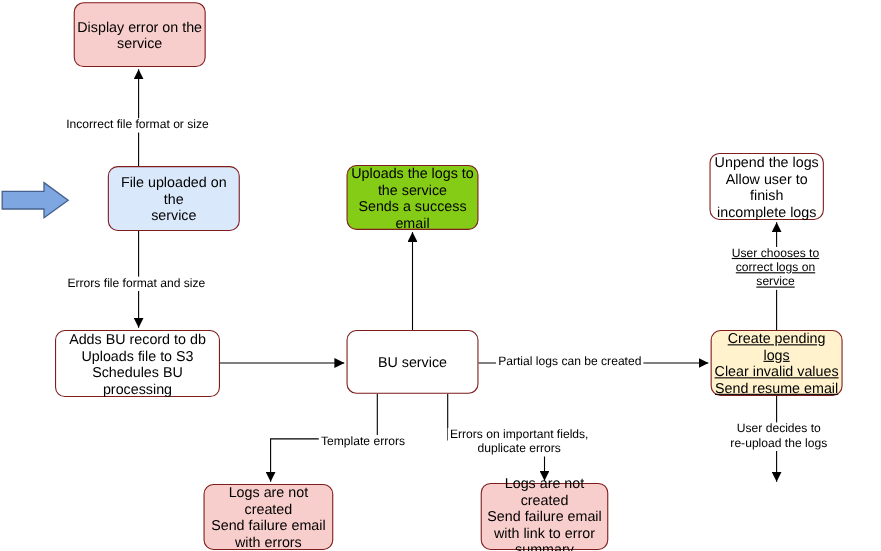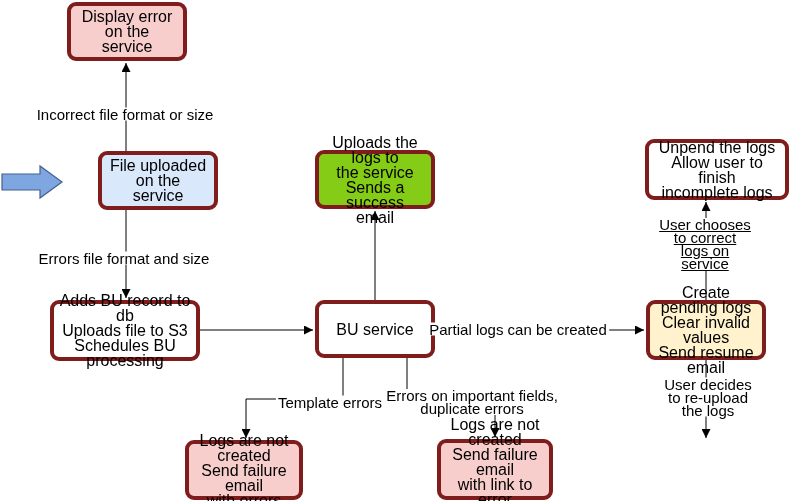--- a/index.html
+++ b/index.html
@@ -8,52 +8,52 @@
     width:801px;height:501px;
     background:#ffffff;
     font-family:"Liberation Sans", sans-serif;
     color:#000;
     overflow:hidden;
   }
   .wires{position:absolute;left:0;top:0;z-index:1;}
   .node{
     position:absolute;
     box-sizing:border-box;
-    border:4px solid #7f1d1d;
+    border:1px solid #7f1d1d;
     border-radius:9px;
     display:flex;align-items:center;justify-content:center;
     text-align:center;
-    font-size:16px;line-height:15px;
+    font-size:13px;line-height:15px;
     white-space:pre-line;
     z-index:2;
     padding:2px;
   }
   .fill-white{background:#ffffff;}
   .fill-pink{background:#f8cecc;}
   .fill-blue{background:#dae8fc;margin-left:32px;}
   .fill-green{background:#84cc16;}
   .fill-yellow{background:#fff2cc;}
   .edge-label{
     position:absolute;
     transform:translate(-50%,-50%);
     background:#ffffff;
-    font-size:15px;line-height:13px;
+    font-size:11px;line-height:13px;
     white-space:pre-line;
     text-align:center;
     padding:0 2px;
     z-index:3;
   }
   
   #n-display-error {left:67px; top:2px;   width:120px;height:59px;}
   #n-file-uploaded {left:66px; top:151px; width:120px;height:59px;}
   #n-adds-bu       {left:50px; top:300px; width:150px;height:61px;}
   #n-success       {left:315px;top:150px; width:120px;height:59px;}
   #n-bu-service    {left:315px;top:300px; width:120px;height:58px;}
-  #n-pending       {left:646px;top:300px; width:120px;height:60px;}
-  #n-unpend        {left:645px;top:139px; width:144px;height:61px;}
+  #n-pending       {left:646px;top:300px; width:120px;height:60px;text-decoration:underline;}
+  #n-unpend        {left:645px;top:139px; width:104px;height:61px;}
   #n-mark-reupload {left:645px;top:440px; width:120px;height:60px;}
   #n-fail-template {left:185px;top:440px; width:118px;height:60px;}
   #n-fail-fields   {left:437px;top:439px; width:116px;height:61px;}
   
   #l-incorrect    {left:125px;top:114px;}
   #l-correct      {left:124px;top:258px;}
   #l-valid        {left:374px;top:257px;}
   #l-partial      {left:518px;top:329px;}
   #l-user-chooses {left:705px;top:244px;text-decoration:underline;}
   #l-user-decides {left:708px;top:397px;}

